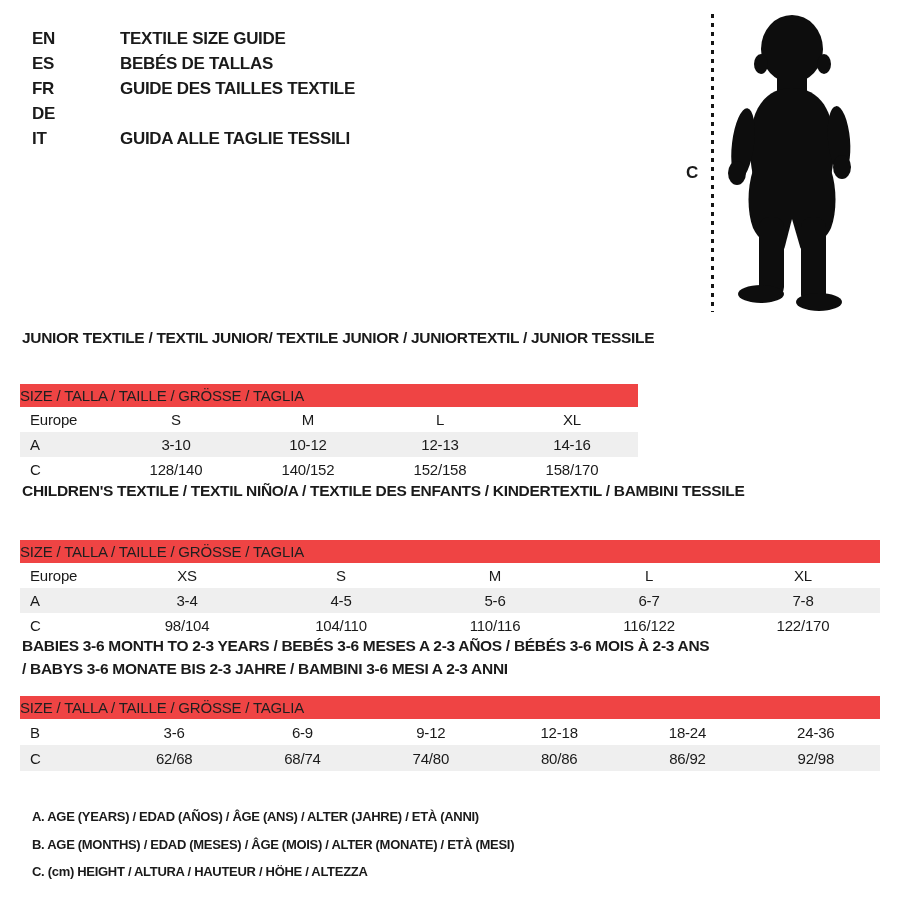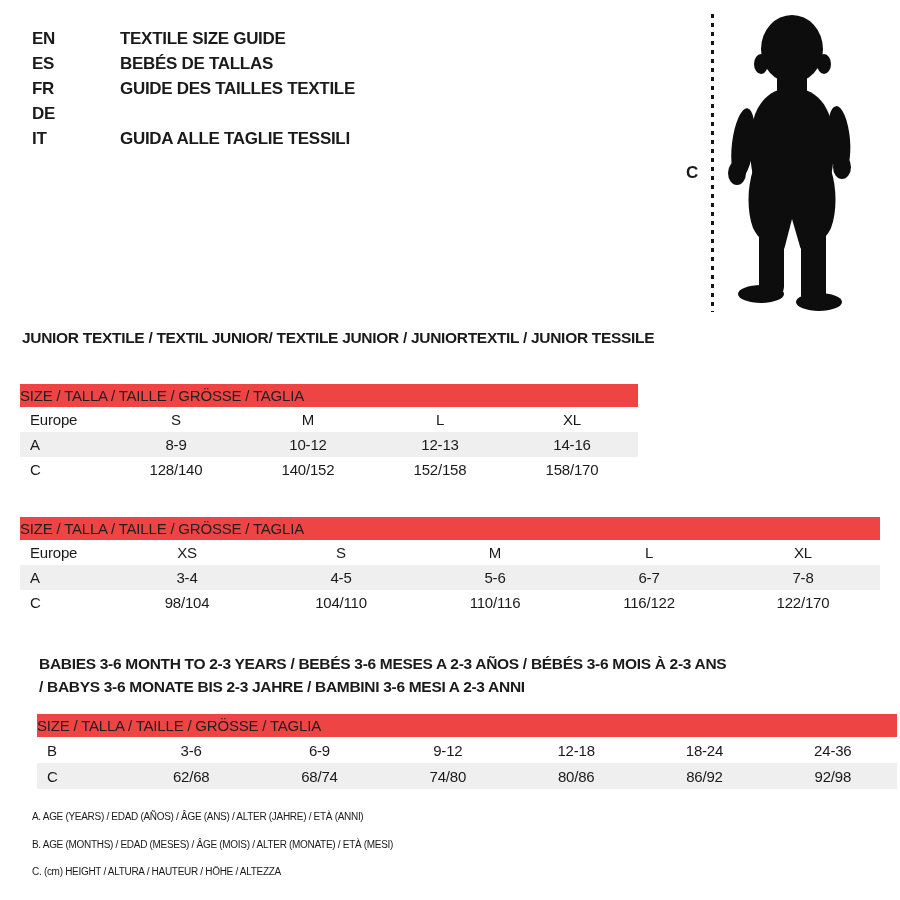--- a/index.html
+++ b/index.html
@@ -29,28 +29,28 @@
   .trow{display:flex;align-items:center;}
   .trow.shaded{background:#efefef;}
   .tlabel{width:90px;padding-left:10px;box-sizing:border-box;font-size:15px;
           letter-spacing:-0.2px;}
   .tcell{flex:1;text-align:center;font-size:15px;letter-spacing:-0.2px;}
 
   .t-junior{top:326px;width:618px;}
   .t-junior .gap-title{height:35px;}
   .t-children{top:479px;width:860px;}
   .t-children .gap-title{height:38px;}
-  .t-babies{top:652px;width:860px;margin-left:17px;}
+  .t-babies{top:634px;width:860px;}
   .t-babies .gap-title{height:16px;}
   .row-h{height:25px;}
   .row-h2{height:26px;}
 
   
   .legend{position:absolute;left:32px;top:803px;}
-  .legend-line{font-size:10px;font-weight:400;letter-spacing:-0.3px;line-height:27.5px;
+  .legend-line{font-size:13px;font-weight:700;letter-spacing:-0.3px;line-height:27.5px;
                white-space:nowrap;}
 </style>
 </head>
 <body>
 
 <div id="page">
 
   <div class="lang-block">
     <div class="lang-row">
       <span class="lang-code">EN</span>
@@ -101,35 +101,36 @@
     <div class="size-bar">SIZE / TALLA / TAILLE / GRÖSSE / TAGLIA</div>
     <div class="trow row-h">
       <div class="tlabel">Europe</div>
       <div class="tcell">S</div>
       <div class="tcell">M</div>
       <div class="tcell">L</div>
       <div class="tcell">XL</div>
     </div>
     <div class="trow row-h shaded">
       <div class="tlabel">A</div>
-      <div class="tcell">8-9</div>
+      <div class="tcell">3-10</div>
       <div class="tcell">10-12</div>
       <div class="tcell">12-13</div>
       <div class="tcell">14-16</div>
     </div>
     <div class="trow row-h">
       <div class="tlabel">C</div>
       <div class="tcell">128/140</div>
       <div class="tcell">140/152</div>
       <div class="tcell">152/158</div>
       <div class="tcell">158/170</div>
     </div>
   </div>
 
   <div class="section t-children">
+    <div class="table-title">CHILDREN'S TEXTILE / TEXTIL NIÑO/A / TEXTILE DES ENFANTS / KINDERTEXTIL / BAMBINI TESSILE</div>
     <div class="gap-title"></div>
     <div class="size-bar">SIZE / TALLA / TAILLE / GRÖSSE / TAGLIA</div>
     <div class="trow row-h">
       <div class="tlabel">Europe</div>
       <div class="tcell">XS</div>
       <div class="tcell">S</div>
       <div class="tcell">M</div>
       <div class="tcell">L</div>
       <div class="tcell">XL</div>
     </div>

